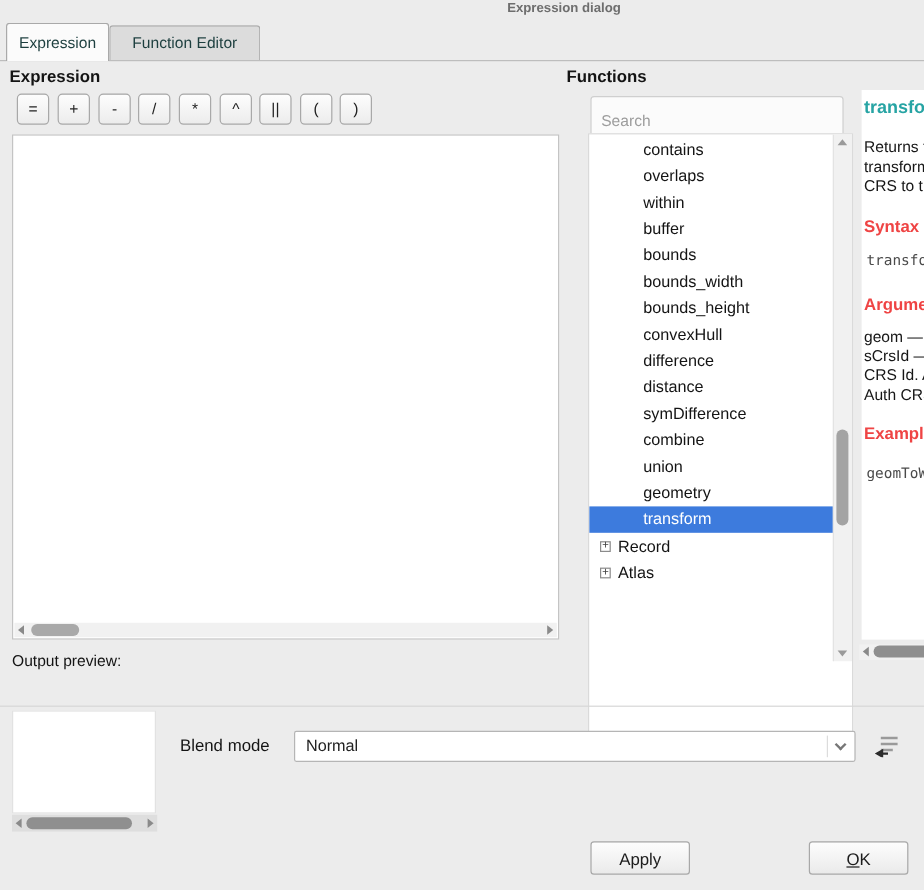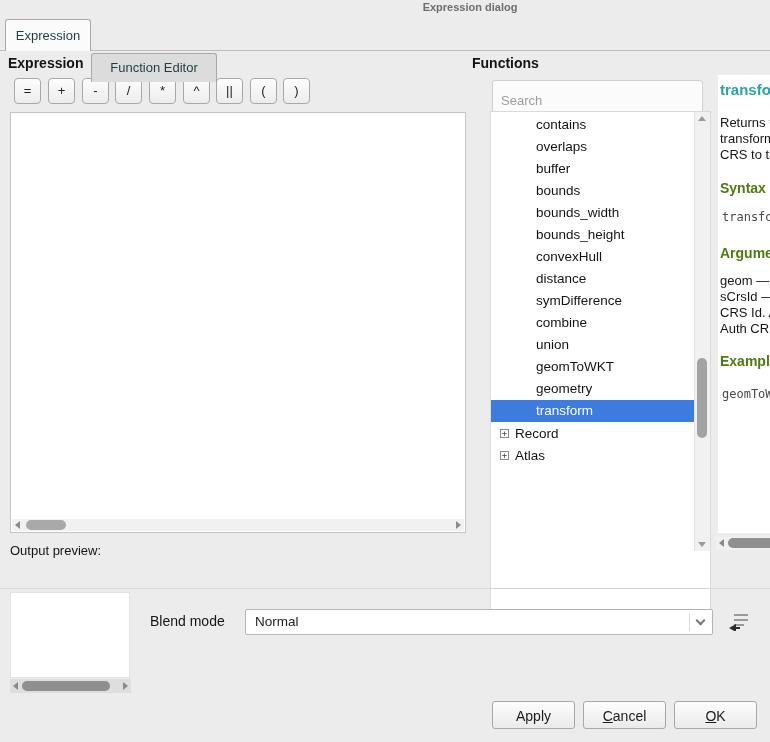--- a/index.html
+++ b/index.html
@@ -6,21 +6,21 @@
   #app{position:relative;width:770px;height:742px;background:#ececec;overflow:hidden;
        font-family:"Liberation Sans",sans-serif;color:#161616;}
 
   .dlg-title{position:absolute;top:1px;left:470px;transform:translateX(-50%);
              font-size:11px;font-weight:bold;color:#6e6e6e;white-space:nowrap;}
 
   
   .tab{position:absolute;box-sizing:border-box;border:1px solid #a9a9a9;border-bottom:none;
        border-radius:3px 3px 0 0;text-align:center;font-size:13px;color:#1d3f3f;cursor:default;}
   .tab-active{left:5px;top:19px;width:86px;height:32px;line-height:31px;background:#fbfbfb;z-index:3;}
-  .tab-inactive{left:91px;top:21px;width:126px;height:29px;line-height:28px;background:#dcdcdc;z-index:2;margin-top:32px;}
+  .tab-inactive{left:91px;top:21px;width:126px;height:29px;line-height:28px;background:#dcdcdc;z-index:2;}
   .tabline{position:absolute;left:0;top:50px;width:770px;border-top:1px solid #bdbdbd;z-index:1;}
 
   .section-label{position:absolute;font-size:14px;font-weight:bold;color:#141414;}
   .expr-label{left:8px;top:55px;}
   .fn-label{left:472px;top:55px;}
 
   
   .op-btn{position:absolute;top:78px;width:27px;height:26px;box-sizing:border-box;
           border:1px solid #a8a8a8;border-radius:4px;background:linear-gradient(#fdfdfd,#ececec);
           font-size:13px;color:#222;text-align:center;line-height:24px;cursor:default;}
@@ -73,21 +73,21 @@
   .vtri-up{position:absolute;top:4px;left:3px;width:0;height:0;border:4px solid transparent;
            border-top:none;border-bottom:5px solid #9a9a9a;}
   .vtri-down{position:absolute;bottom:4px;left:3px;width:0;height:0;border:4px solid transparent;
            border-bottom:none;border-top:5px solid #9a9a9a;}
   .vthumb{position:absolute;left:2px;width:10px;top:246px;height:80px;background:#a3a3a3;border-radius:5px;}
 
   
   .help{position:absolute;left:718px;top:75px;width:240px;height:458px;background:#fff;}
   .help-title{position:absolute;left:2px;top:6px;font-size:15px;font-weight:bold;color:#27a4a4;white-space:nowrap;}
   .help-desc{position:absolute;left:2px;top:40px;font-size:13px;line-height:16px;color:#161616;white-space:nowrap;}
-  .help-h{position:absolute;left:2px;font-size:14px;font-weight:bold;color:#4d7c0f;white-space:nowrap;}
+  .help-h{position:absolute;left:2px;font-size:14px;font-weight:bold;color:#ef4444;white-space:nowrap;}
   .help-syntax-h{top:105px;}
   .help-args-h{top:170px;}
   .help-ex-h{top:278px;}
   .help-code{position:absolute;left:4px;font-family:"DejaVu Sans Mono",monospace;font-size:12px;
              color:#4a4a4a;white-space:nowrap;}
   .help-syntax-code{top:135px;}
   .help-ex-code{top:312px;}
   .help-args{position:absolute;left:2px;top:198px;font-size:13px;line-height:16px;color:#161616;white-space:nowrap;}
 
   .help-hscroll{left:716px;top:537px;width:120px;height:13px;}
@@ -154,30 +154,31 @@
   </div>
 
   <div class="output-preview">Output preview:</div>
 
   <div class="section-label fn-label">Functions</div>
   <input class="search" placeholder="Search" style="">
 
   <div class="fn-list">
     <div class="fn-item">contains</div>
     <div class="fn-item">overlaps</div>
+    <div class="fn-item">within</div>
     <div class="fn-item">buffer</div>
     <div class="fn-item">bounds</div>
     <div class="fn-item">bounds_width</div>
     <div class="fn-item">bounds_height</div>
     <div class="fn-item">convexHull</div>
+    <div class="fn-item">difference</div>
     <div class="fn-item">distance</div>
     <div class="fn-item">symDifference</div>
     <div class="fn-item">combine</div>
     <div class="fn-item">union</div>
-    <div class="fn-item">geomToWKT</div>
     <div class="fn-item">geometry</div>
     <div class="fn-item selected">transform</div>
     <div class="fn-group">
       <span class="expander">+</span>
       <span>Record</span>
     </div>
     <div class="fn-group">
       <span class="expander">+</span>
       <span>Atlas</span>
     </div>
@@ -232,16 +233,15 @@
   <button class="override">
     <svg width="22" height="20" viewBox="0 0 22 20">
       <line x1="6" y1="4" x2="20" y2="4" stroke="#9a9a9a" stroke-width="2"></line>
       <line x1="6" y1="9" x2="20" y2="9" stroke="#9a9a9a" stroke-width="2"></line>
       <line x1="6" y1="14" x2="16" y2="14" stroke="#9a9a9a" stroke-width="2"></line>
       <path d="M1 17 L8 13 L8 16 L12 16 L12 18 L8 18 L8 21 Z" fill="#2b2b2b"></path>
     </svg>
   </button>
 
   <button class="btn btn-apply">Apply</button>
-  <button class="btn btn-cancel"><u>C</u>ancel</button>
   <button class="btn btn-ok"><u>O</u>K</button>
 
 </div>
 
 </body></html>

